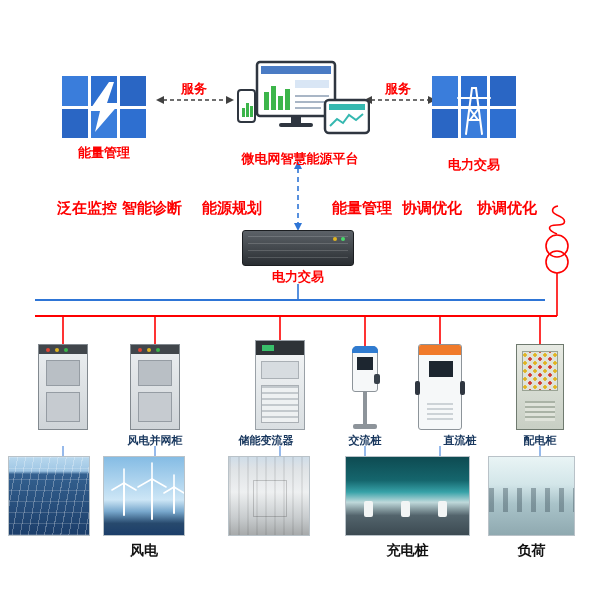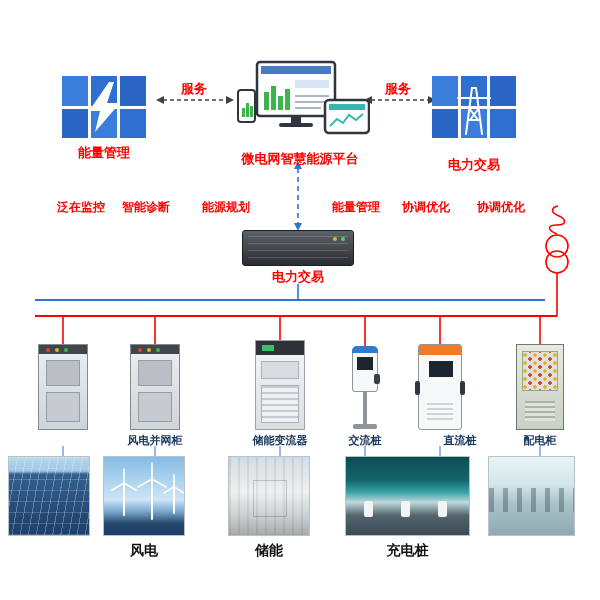--- a/index.html
+++ b/index.html
@@ -3,33 +3,33 @@
 <meta charset="utf-8">
 <style>
   *{margin:0;padding:0;box-sizing:border-box}
   html,body{background:#fff}
   body{font-family:"Liberation Sans","DejaVu Sans",sans-serif}
   .canvas{position:relative;width:600px;height:600px;background:#fff;overflow:hidden}
   .lines{position:absolute;left:0;top:0;pointer-events:none}
 
   
   .redlabel{position:absolute;color:#fe0000;font-weight:bold;font-size:13px;text-align:center;white-space:nowrap}
-  .fn{position:absolute;top:199px;color:#fe0000;font-weight:bold;font-size:12px;white-space:nowrap}
+  .fn{position:absolute;top:199px;color:#fe0000;font-weight:bold;font-size:15px;white-space:nowrap}
   .devlabel{position:absolute;top:433px;color:#17365d;font-weight:bold;font-size:11px;text-align:center;white-space:nowrap}
   .srclabel{position:absolute;top:542px;color:#111;font-weight:bold;font-size:14px;text-align:center;white-space:nowrap}
 
   .vpp-label{left:40px;width:128px;top:144px}
   .svc1{left:170px;width:48px;top:80px}
   .platform-label{left:220px;width:160px;top:150px}
   .svc2{left:374px;width:48px;top:80px}
   .trade-label{left:410px;width:128px;top:156px}
   .controller-label{left:240px;width:116px;top:268px}
   .fn1{left:57px}.fn2{left:122px}.fn3{left:202px}
   .fn4{left:332px}.fn5{left:402px}.fn6{left:477px}
-  .dl1{left:13px;width:100px}.dl2{left:105px;width:100px}.dl3{left:230px;width:100px}
+  .dl1{left:13px;width:100px}.dl2{left:105px;width:100px}.dl3{left:216px;width:100px}
   .dl4{left:325px;width:80px}.dl5{left:420px;width:80px}.dl6{left:500px;width:80px}
   .sl1{left:9px;width:80px}.sl2{left:104px;width:80px}.sl3{left:229px;width:80px}
   .sl4{left:345px;width:125px}.sl5{left:488px;width:87px}
 
   
   .bluegrid{position:absolute;width:84px;height:62px;display:grid;grid-template-columns:repeat(3,1fr);grid-template-rows:repeat(2,1fr);gap:3px}
   .bluegrid i{display:block;background:#2e6fd0}
   .bluegrid i:nth-child(1),.bluegrid i:nth-child(5){background:#3a7ddb}
   .bluegrid i:nth-child(3),.bluegrid i:nth-child(4){background:#2a66c4}
   .bluegrid svg{position:absolute;left:0;top:0}
@@ -299,24 +299,24 @@
           <line x1="48" y1="22" x2="62" y2="30"></line>
         <line x1="70" y1="30" x2="70" y2="18"></line>
           <line x1="70" y1="30" x2="60" y2="36"></line>
           <line x1="70" y1="30" x2="80" y2="36"></line>
       </g>
     </svg>
   </div>
   <div class="srclabel sl2">风电</div>
 
   <div class="photo photo-ess"></div>
-  <div class="srclabel sl3">储能</div>
 
   <div class="photo photo-charge">
     <i></i>
     <i></i>
     <i></i>
   </div>
   <div class="srclabel sl4">充电桩</div>
 
   <div class="photo photo-load"></div>
+  <div class="srclabel sl5">负荷</div>
 
 </div>
 
 </body></html>

